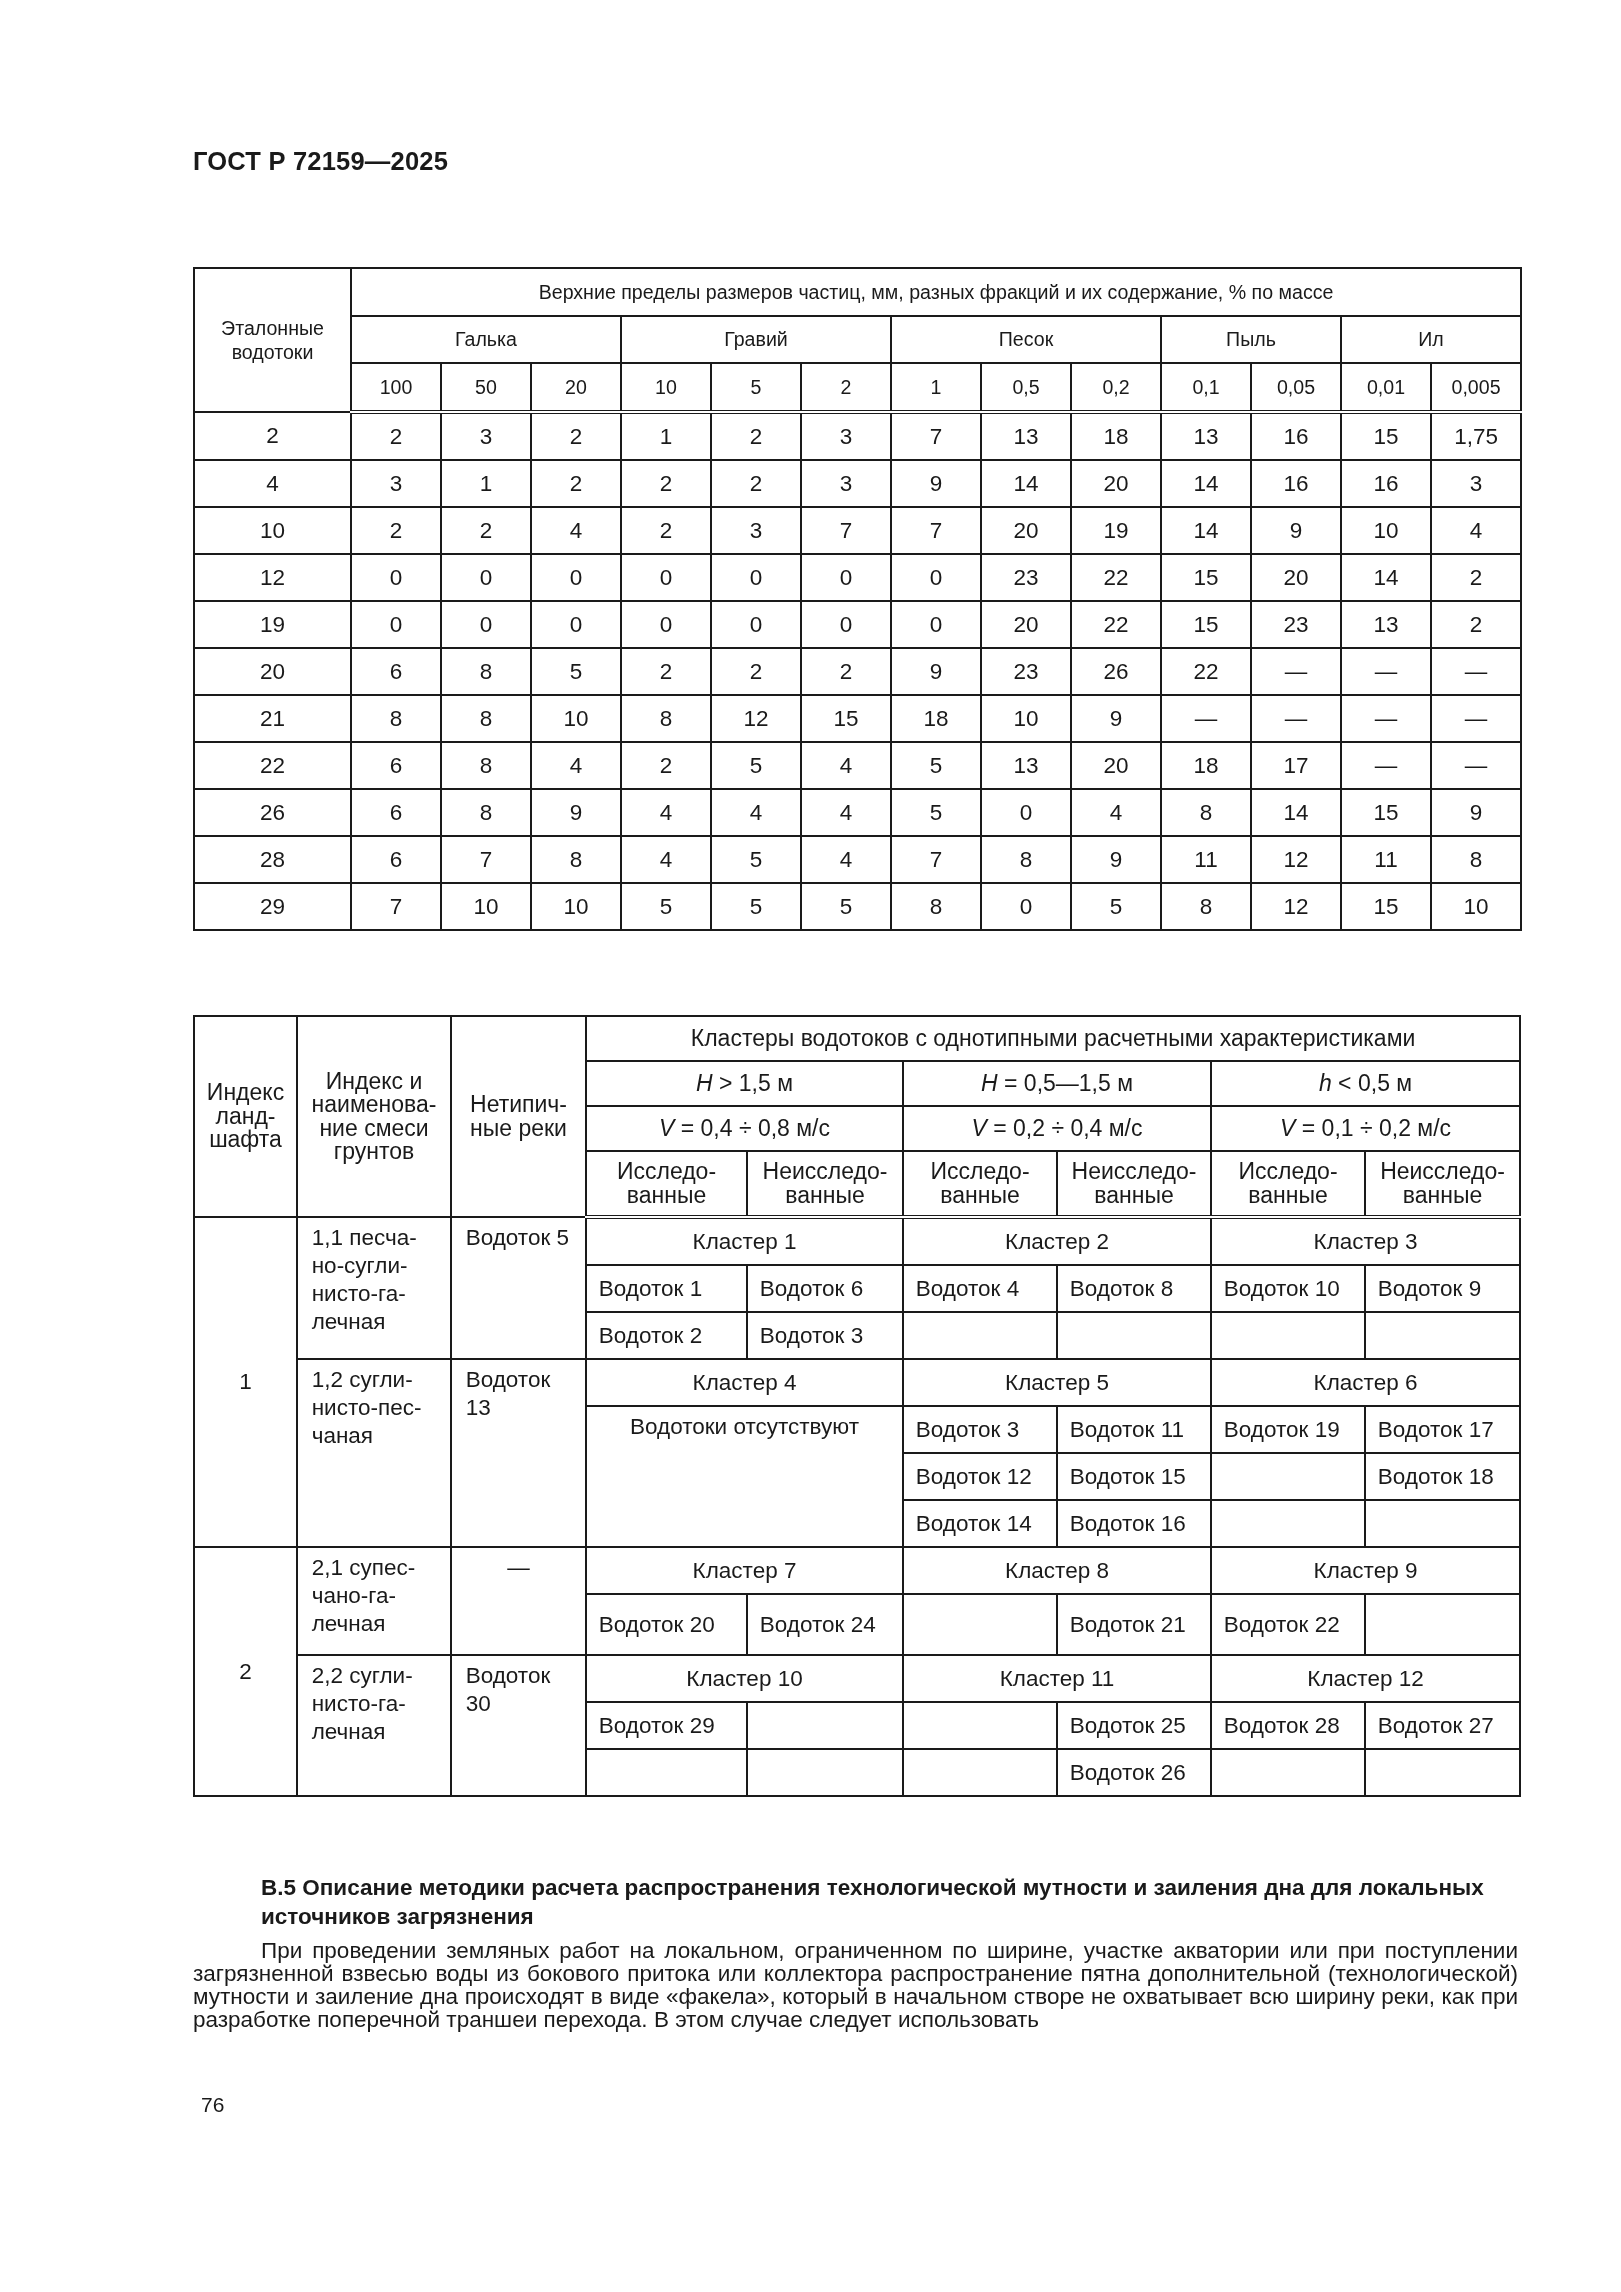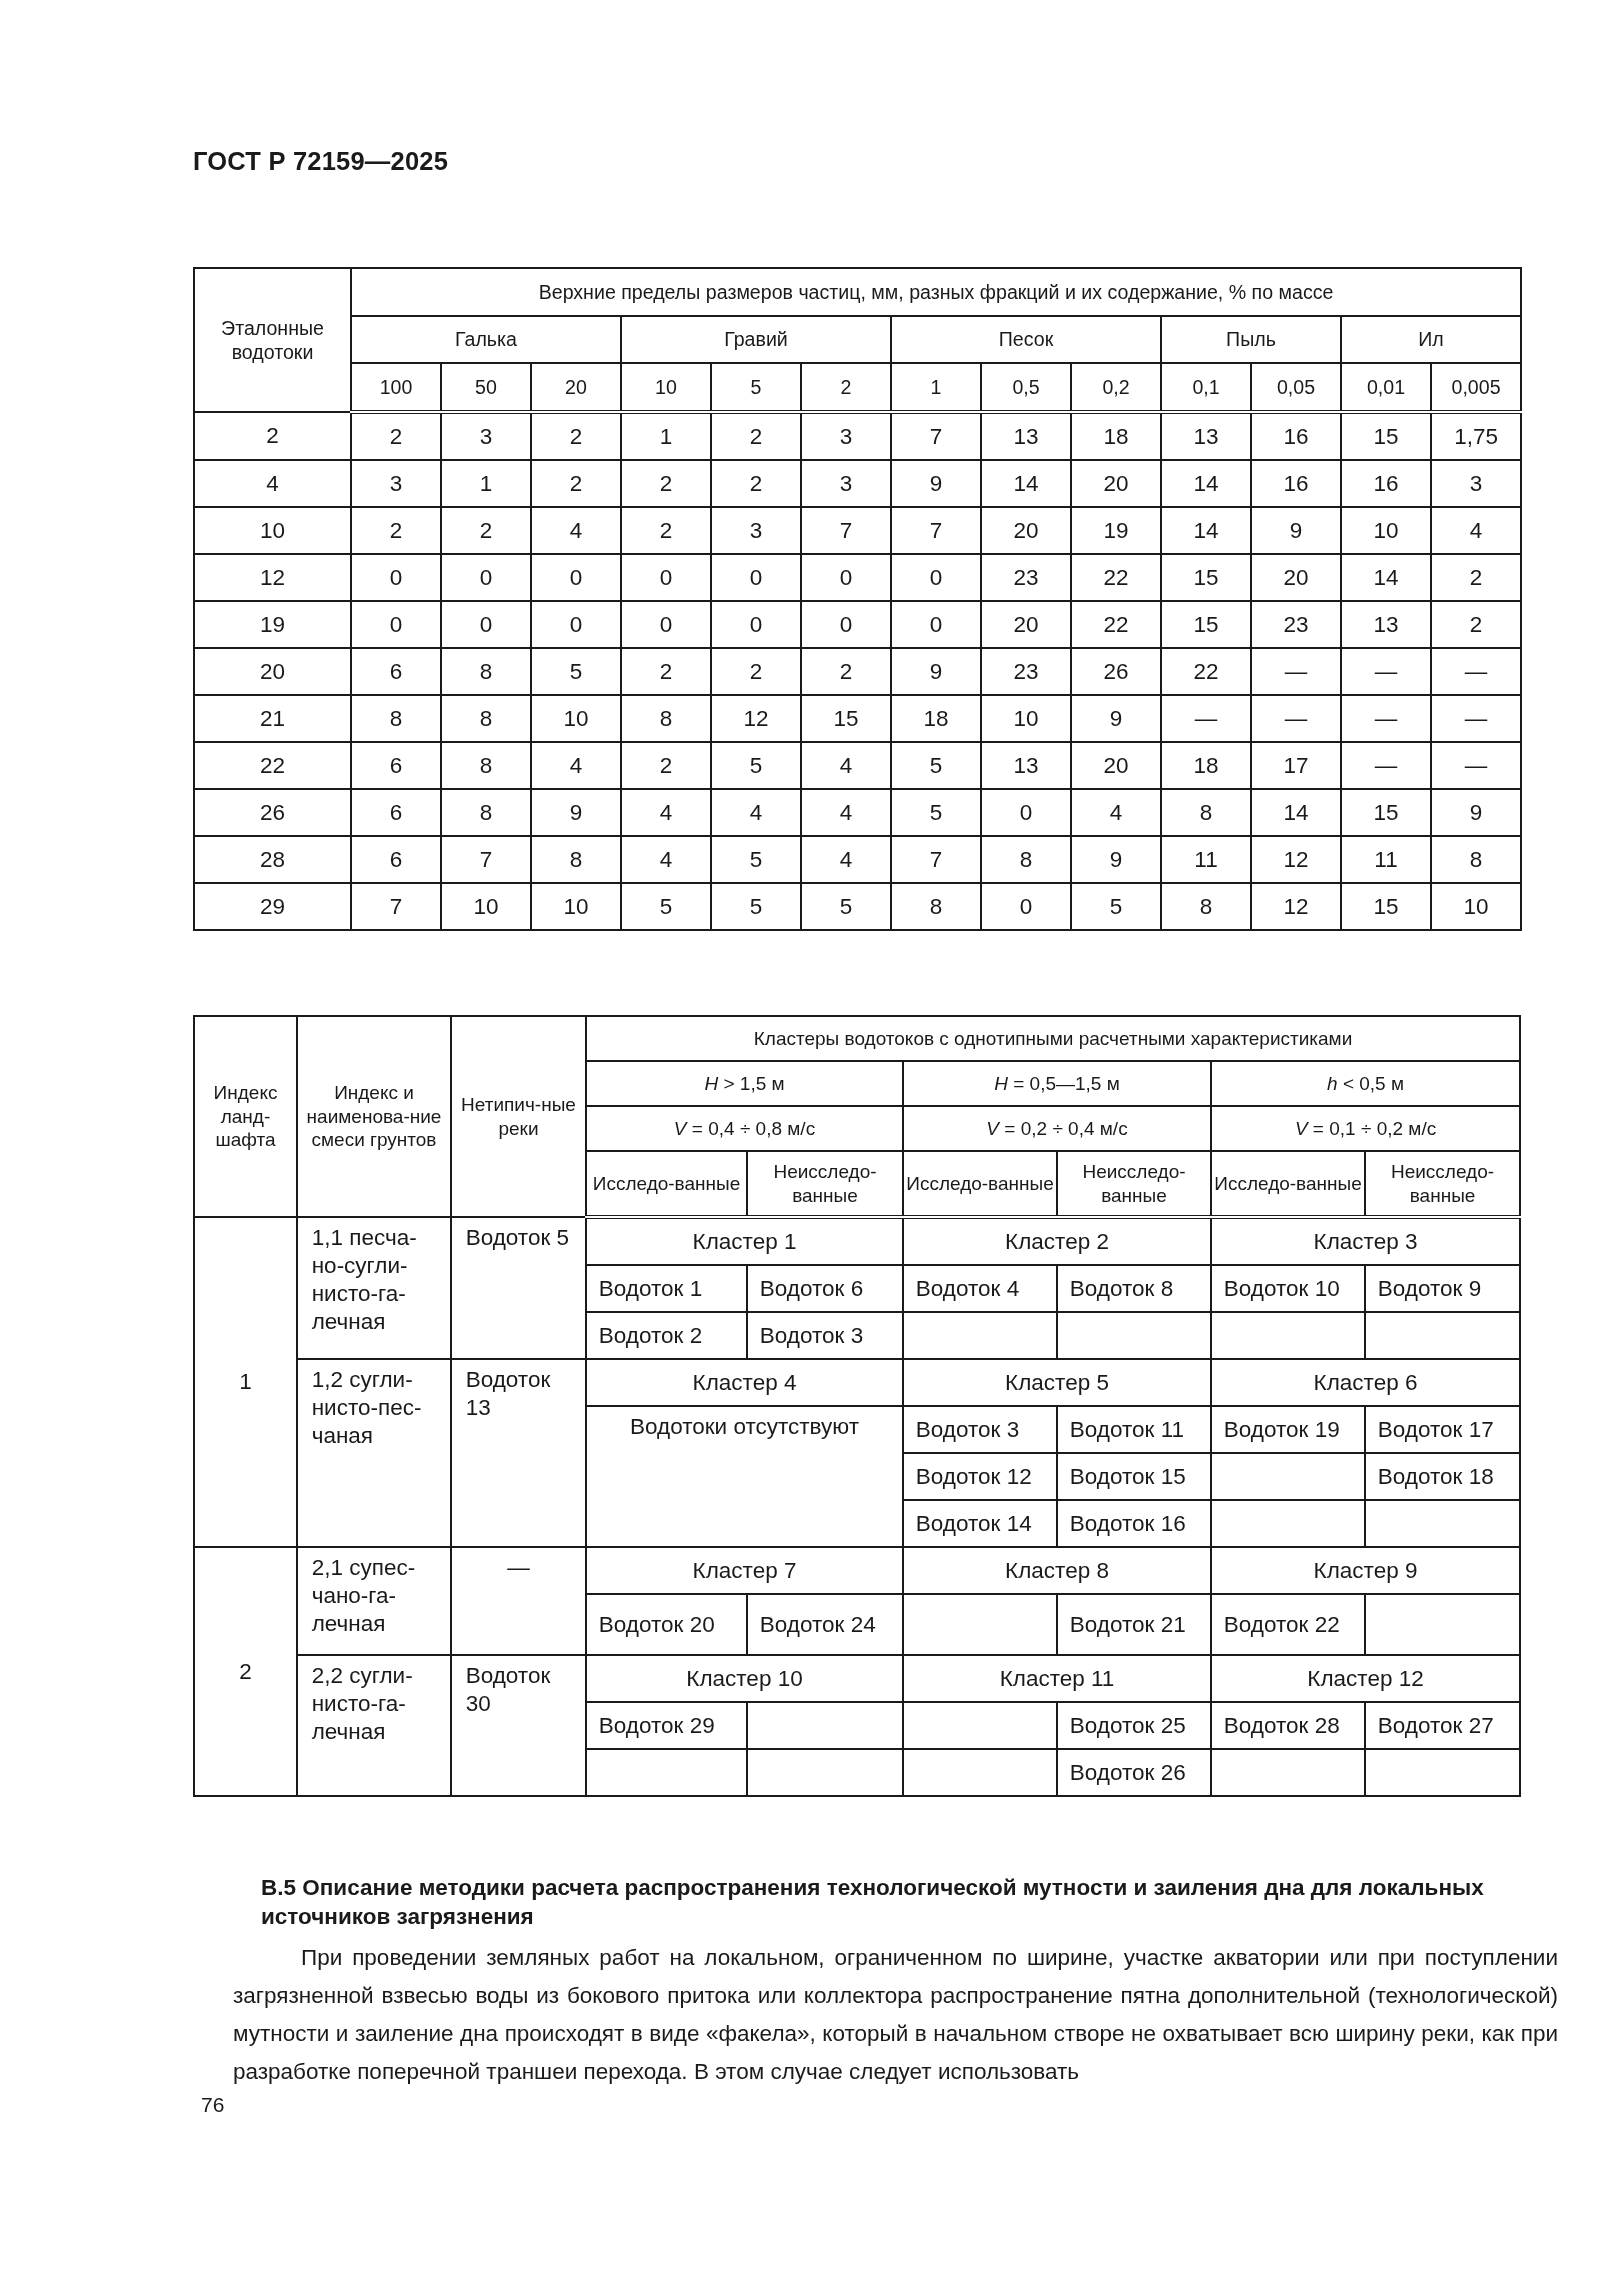--- a/index.html
+++ b/index.html
@@ -13,30 +13,30 @@
   
   #t8 { left:193px; top:267px; width:1325px; font-size:21.6px; }
   #t8 th { font-size:19.6px; }
   #t8 tr.h1 td, #t8 tr.h1 th { height:46px; }
   #t8 tr.h2 th { height:45px; }
   #t8 tr.h3 th { height:46px; }
   #t8 tr.h3 th { border-bottom:4.9px double #1a1a1a; }
   #t8 tbody td { height:45px; font-size:22.5px; }
   
   #t9 { left:193px; top:1015px; width:1325px; font-size:20.6px; }
-  #t9 th { font-size:19px; line-height:23.5px;border-radius:8px; }
+  #t9 th { font-size:23px; line-height:23.5px;border-radius:8px; }
   #t9 .hh { height:45px; }
   #t9 .hsub th { height:63px; border-bottom:4.9px double #1a1a1a; }
   #t9 tbody td { height:45px; font-size:22.5px; line-height:28px; }
   #t9 td.top { vertical-align:top; text-align:left; padding:5.9px 9.8px 0 13.7px; }
   #t9 td.topc { vertical-align:top; padding-top:5.9px; }
   #t9 td.left { text-align:left; padding-left:11.8px; }
   i { font-style:italic; }
   .section-title { position:absolute; left:261px; top:1873px; width:1264px; font-weight:bold; font-size:22.5px; line-height:29px; }
-  .para { position:absolute; left:193px; top:1939px; width:1325px; font-size:22.5px; line-height:38px; text-align:justify; text-indent:68px;margin-left:40px; }
+  .para { position:absolute; left:193px; top:1939px; width:1325px; font-size:22.5px; line-height:23px; text-align:justify; text-indent:68px; }
   .page-num { position:absolute; left:201px; top:2093px; font-size:21px; }
 </style>
 </head>
 <body>
 
 <div class="page">
 
   <div class="doc-header">ГОСТ Р 72159—2025</div>
 
 

